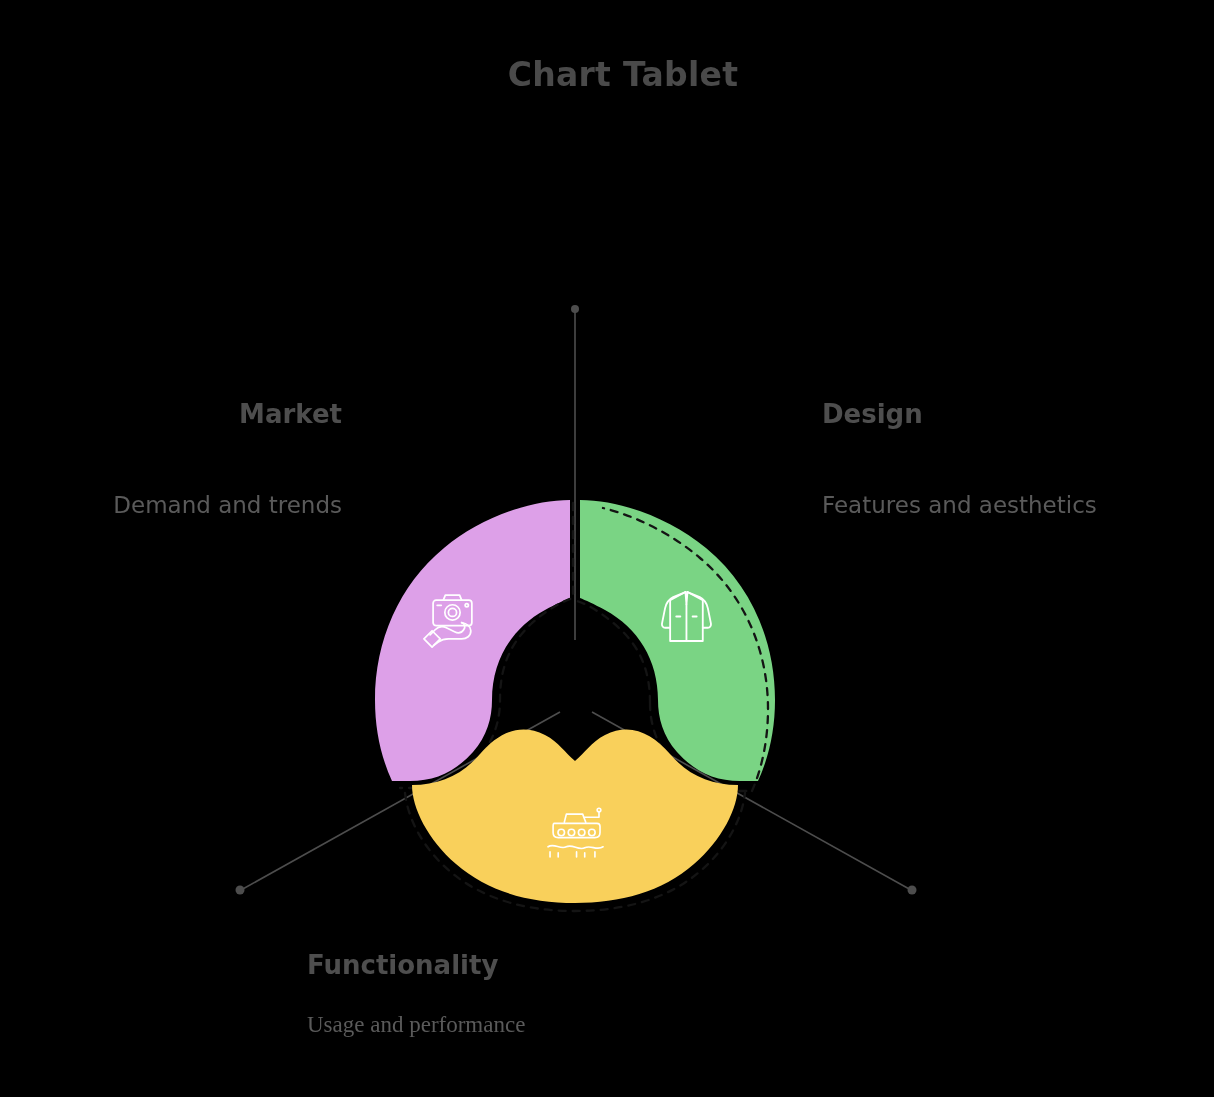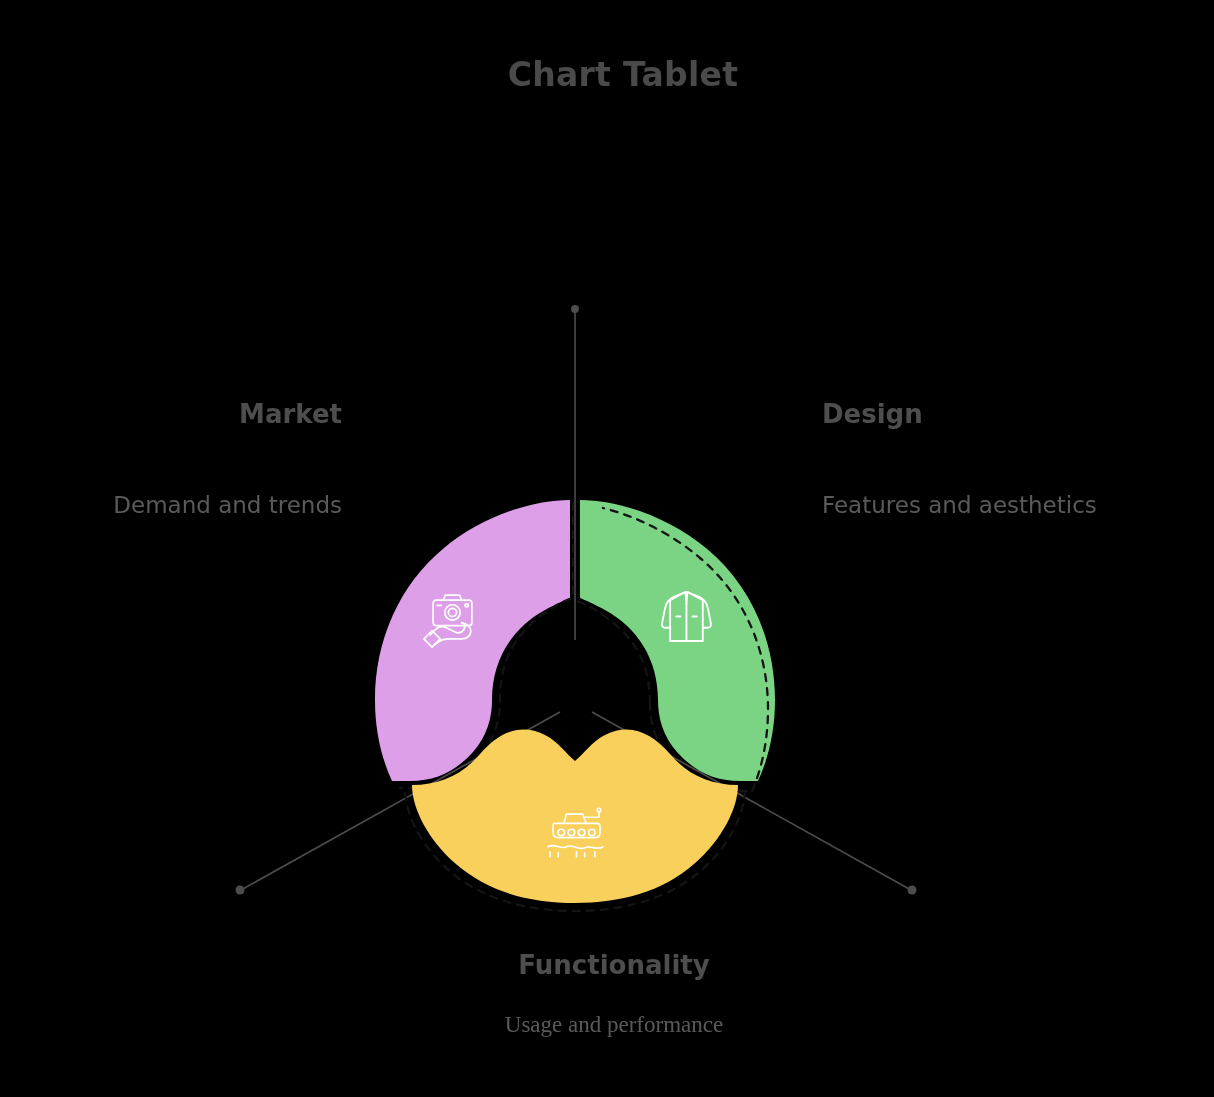--- a/index.html
+++ b/index.html
@@ -68,21 +68,20 @@
     width: 382px;
     text-align: left;
   }
   #label-design .label-sub { margin-top: 64px; }
 
   
   #label-functionality {
     left: 307px;
     top: 951px;
     width: 614px;
-    text-align: center;
   }
   #label-functionality .label-sub { margin-top: 32px; font-family: Liberation Serif, serif; }
 
   svg.donut {
     position: absolute;
     left: 0;
     top: 0;
     width: 1214px;
     height: 1097px;
     overflow: visible;

